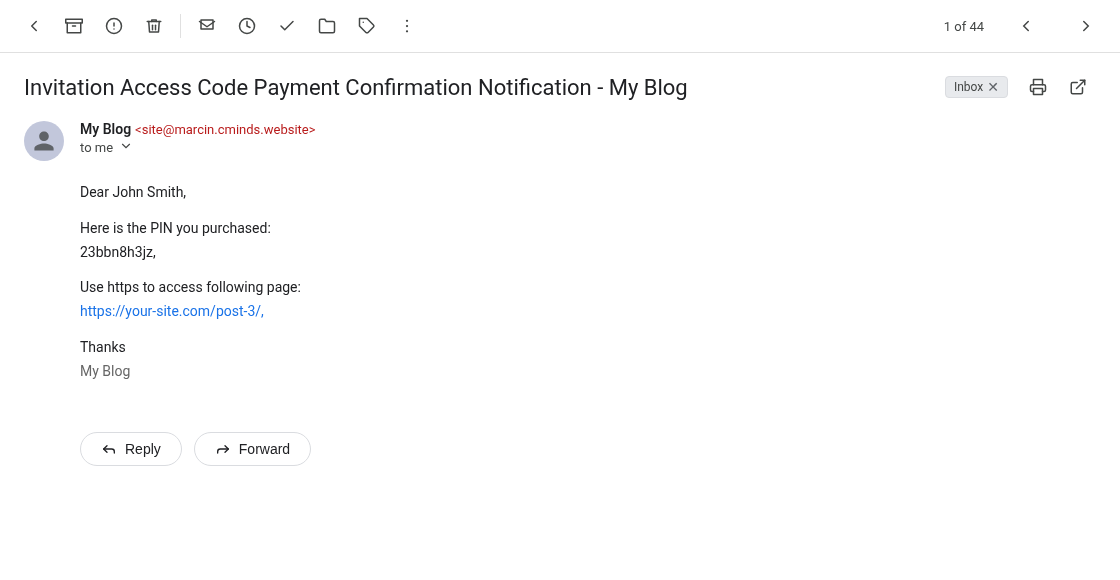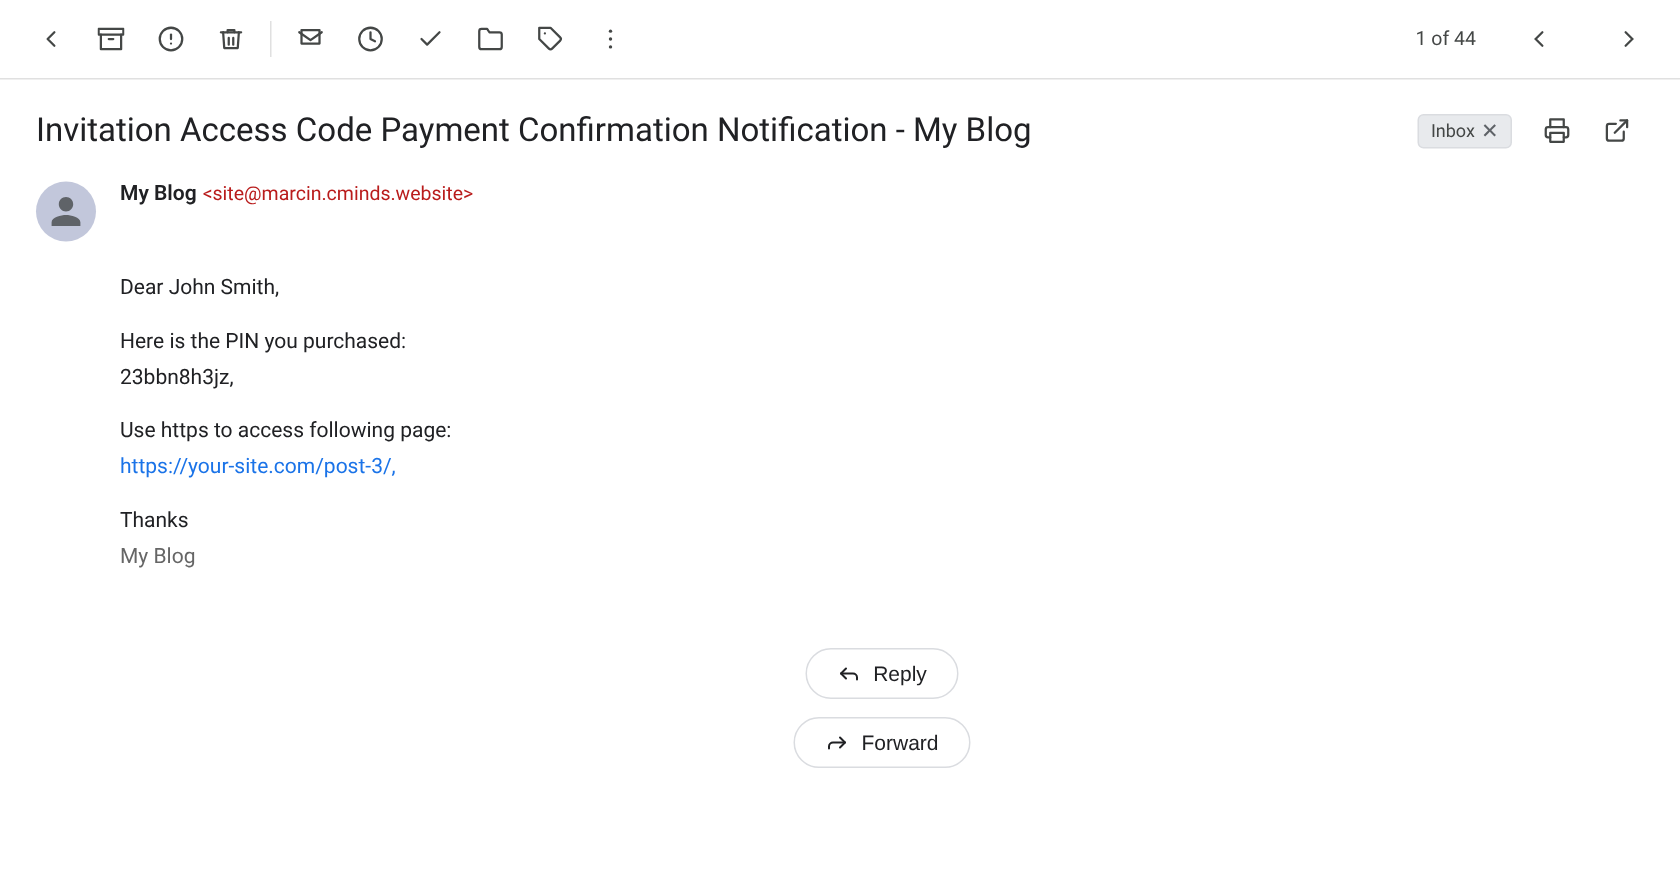--- a/index.html
+++ b/index.html
@@ -189,21 +189,20 @@
       color: #1a73e8;
       text-decoration: none;
     }
 
     
     .action-row {
       display: flex;
       align-items: center;
       gap: 12px;
       padding: 24px 0 24px 56px;
-      flex-direction: column;
     }
     .action-btn {
       display: flex;
       align-items: center;
       gap: 8px;
       border: 1px solid #dadce0;
       background: #fff;
       border-radius: 20px;
       padding: 8px 20px;
       font-size: 14px;
@@ -330,20 +329,28 @@
     <div class="avatar">
       <svg viewBox="0 0 24 24" fill="#5f6368">
         <path d="M12 12c2.7 0 4.8-2.1 4.8-4.8S14.7 2.4 12 2.4 7.2 4.5 7.2 7.2 9.3 12 12 12zm0 2.4c-3.2 0-9.6 1.6-9.6 4.8v2.4h19.2v-2.4c0-3.2-6.4-4.8-9.6-4.8z"></path>
       </svg>
     </div>
 
     <div class="sender-info">
       <div class="sender-name-row">
         <span class="sender-name">My Blog</span>
         <span class="sender-email">&lt;site@marcin.cminds.website&gt;</span>
+      </div>
+      <div class="to-me-row">
+        <span>to me</span>
+        <button class="chevron-btn">
+          <svg width="14" height="14" viewBox="0 0 24 24" fill="none" stroke="#444746" stroke-width="2" stroke-linecap="round">
+            <polyline points="6 9 12 15 18 9"></polyline>
+          </svg>
+        </button>
       </div>
     </div>
 
   </div>
 
   <div class="email-body">
     <p>Dear John Smith,</p>
     <p>
       <span>Here is the PIN you purchased:</span><br>
       <span>23bbn8h3jz,</span>

